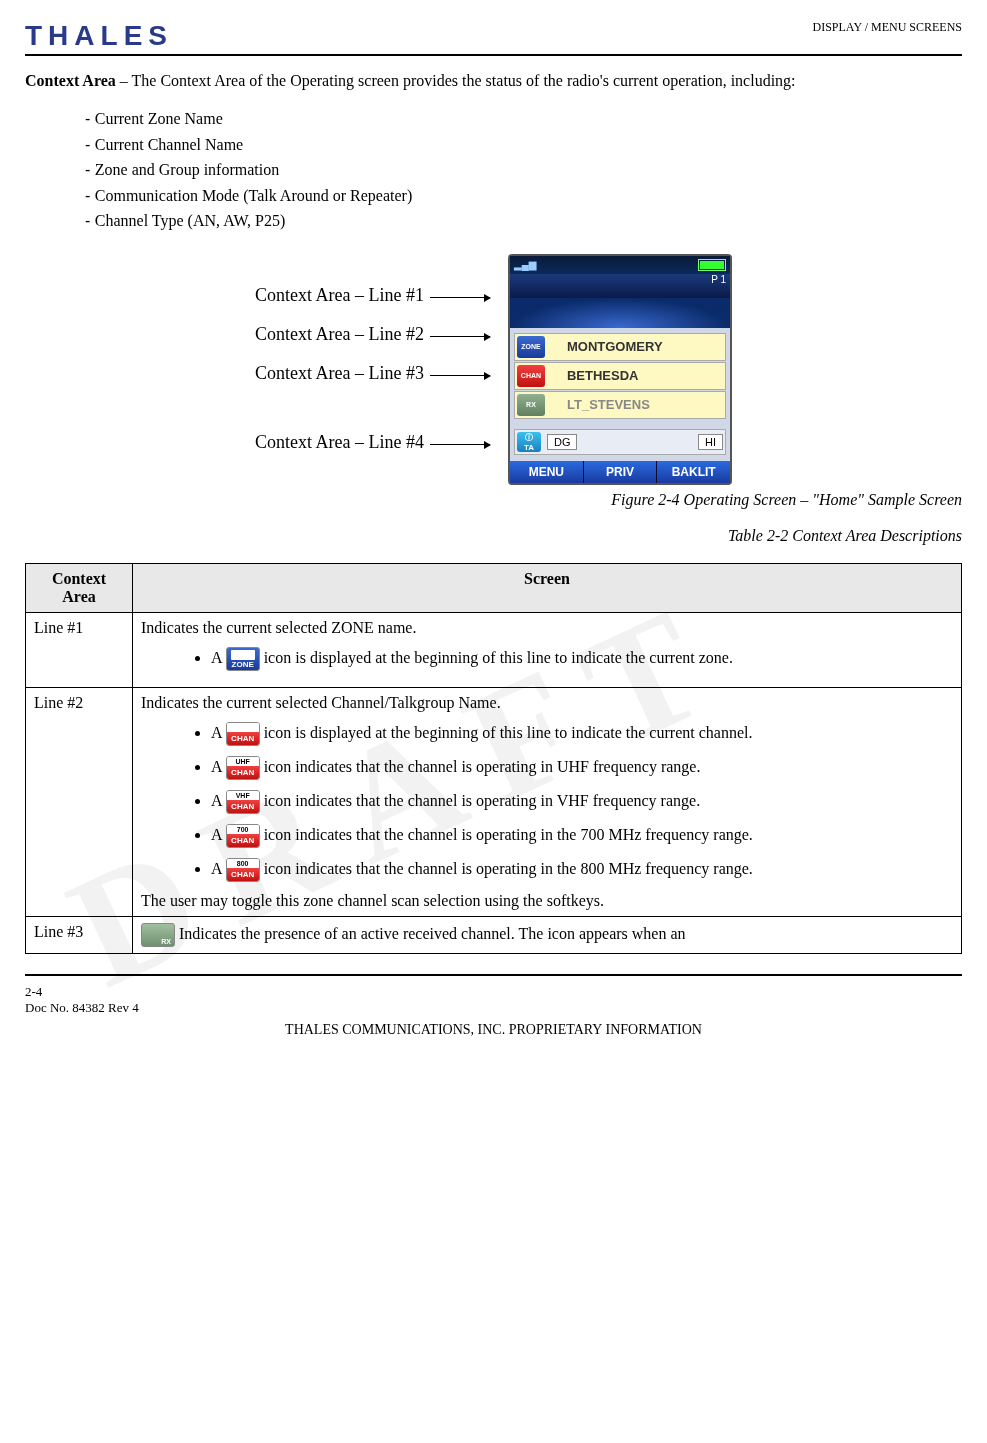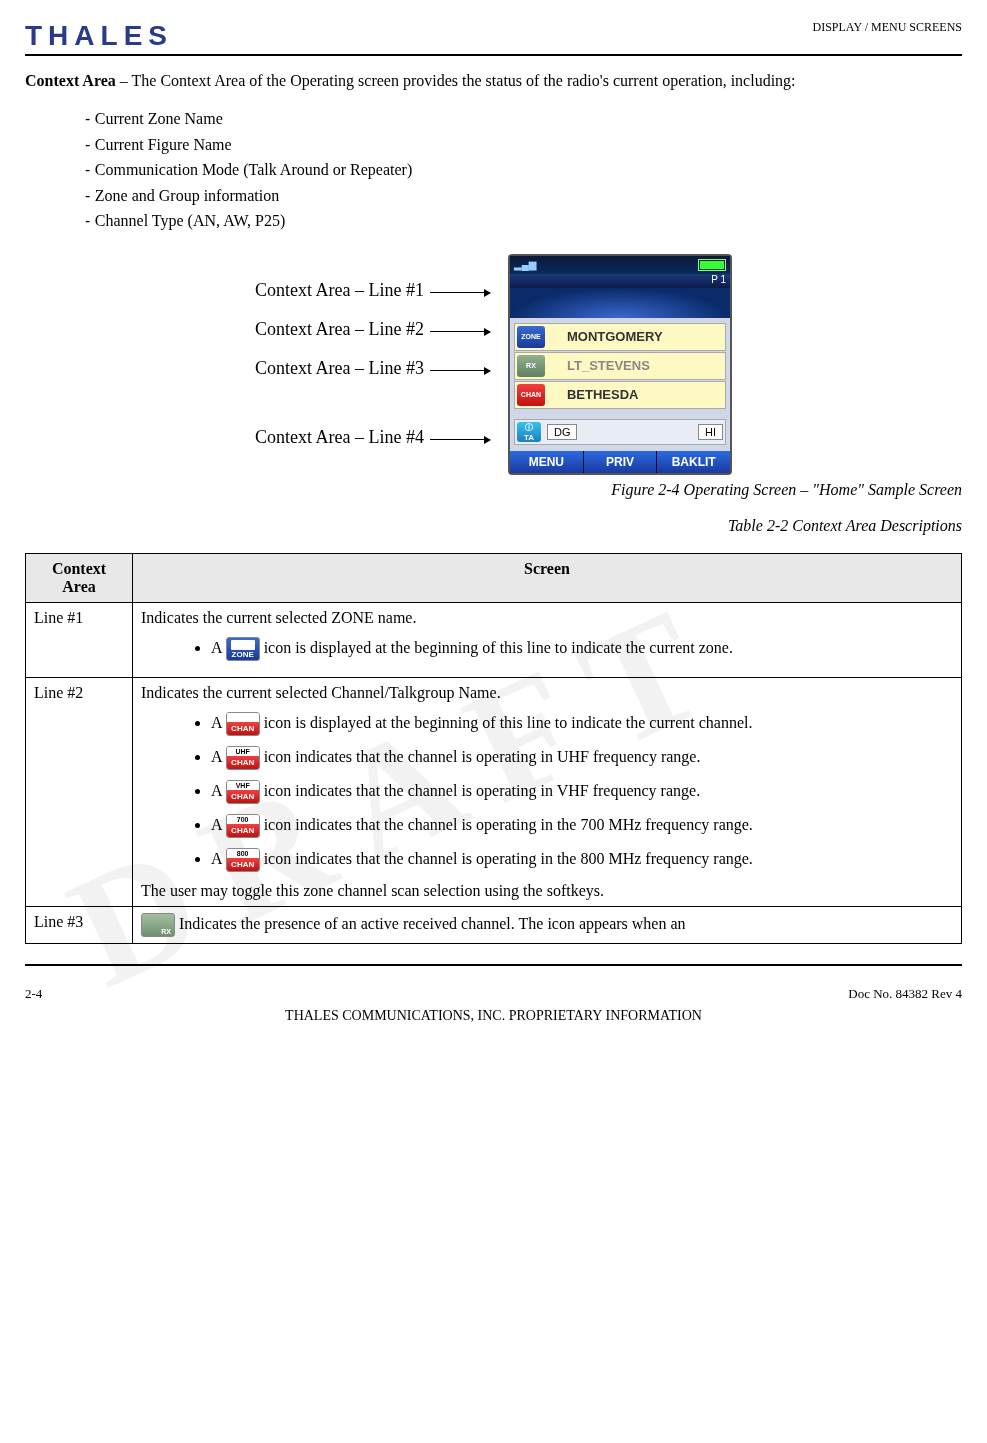--- a/index.html
+++ b/index.html
@@ -61,21 +61,21 @@
   }
   .status-bar {
     height: 18px;
     background: linear-gradient(#0a1a3a,#0a2a5a);
     display:flex; justify-content:space-between; align-items:center;
     padding: 0 4px;
   }
   .sig { color:#9cf; font-size:10px; }
   .batt { width:26px; height:10px; border:1px solid #7f7; display:inline-block; position:relative; }
   .batt::after { content:""; position:absolute; left:1px; top:1px; bottom:1px; right:1px; background:#3f3; }
-  .sub-bar { height:14px; background: linear-gradient(#1a3a7a,#0a1a4a); text-align:right; font-size:10px; color:#fff; padding-right:4px; }
+  .sub-bar { height:24px; background: linear-gradient(#1a3a7a,#0a1a4a); text-align:right; font-size:10px; color:#fff; padding-right:4px; }
   .wave { height:30px; background: radial-gradient(ellipse at bottom, #3a6ad0 0%, #0a2a6a 70%); }
   .rows { background:#d0d8e8; padding:4px; }
   .prow { display:flex; align-items:center; background:#fef9c3; border:1px solid #aaa; margin:1px 0; padding:2px; gap:22px; }
   .picon { width:28px; height:22px; display:flex; align-items:center; justify-content:center; border-radius:3px; color:#fff; font-size:7px; font-weight:bold; text-align:center; line-height:1; }
   .picon.zone { background: linear-gradient(#3a6ad0,#1a3a9a); }
   .picon.chan { background: linear-gradient(#f04040,#c01010); }
   .picon.rx   { background: linear-gradient(#90b090,#608060); }
   .ptxt { font-weight:bold; font-size:13px; color:#333; }
   .ptxt.grey { color:#888; }
   .tagrow { display:flex; align-items:center; gap:6px; background:#e8ecf5; border:1px solid #aaa; margin:10px 0 2px 0; padding:2px; }
@@ -134,46 +134,47 @@
     font-weight: bold;
     letter-spacing: 30px;
     transform: rotate(-25deg);
     top: 700px;
     left: 50px;
     z-index: -1;
   }
   .footer {
     border-top: 2px solid #000;
     margin-top: 20px;
-    padding-top: 20px;
+    padding-top: 8px;
     display:flex;
     justify-content:space-between;
     font-size: 13px;
+    flex-direction: column;
   }
   .footer2 { text-align:center; font-size:14px; margin-top:6px; }
 </style>
 </head>
 <body>
 
 <div class="watermark">DRAFT</div>
 
 <div class="header-row">
   <span class="logo">THALES</span>
   <span class="section-title">DISPLAY / MENU SCREENS</span>
 </div>
 
 <p class="intro-line">
   <span class="bold">Context Area</span><span> – The Context Area of the Operating screen provides the status of the radio's current operation, including:</span>
 </p>
 
 <div class="bullets">
   <div class="dash">Current Zone Name</div>
-  <div class="dash">Current Figure Name</div>
+  <div class="dash">Current Channel Name</div>
+  <div class="dash">Zone and Group information</div>
   <div class="dash">Communication Mode (Talk Around or Repeater)</div>
-  <div class="dash">Zone and Group information</div>
   <div class="dash">Channel Type (AN, AW, P25)</div>
 </div>
 
 <div class="fig-container">
   <div class="callouts">
     <div class="cl"><span>Context Area – Line #1</span><span class="arrow"></span></div>
     <div class="cl"><span>Context Area – Line #2</span><span class="arrow"></span></div>
     <div class="cl"><span>Context Area – Line #3</span><span class="arrow"></span></div>
     <div class="cl last"><span>Context Area – Line #4</span><span class="arrow"></span></div>
   </div>
@@ -184,26 +185,26 @@
       <span class="batt"></span>
     </div>
     <div class="sub-bar"><span>P 1</span></div>
     <div class="wave"></div>
     <div class="rows">
       <div class="prow">
         <span class="picon zone">ZONE</span>
         <span class="ptxt">MONTGOMERY</span>
       </div>
       <div class="prow">
+        <span class="picon chan">CHAN</span>
+        <span class="ptxt">BETHESDA</span>
+      </div>
+      <div class="prow">
         <span class="picon rx">RX</span>
         <span class="ptxt grey">LT_STEVENS</span>
-      </div>
-      <div class="prow">
-        <span class="picon chan">CHAN</span>
-        <span class="ptxt">BETHESDA</span>
       </div>
       <div class="tagrow">
         <span class="tag-ta">
             <span class="i">ⓘ</span>
             <span class="i">TA</span>
           </span>
         <span class="tag">DG</span>
         <span style="flex:1"></span>
         <span class="tag">HI</span>
       </div>

